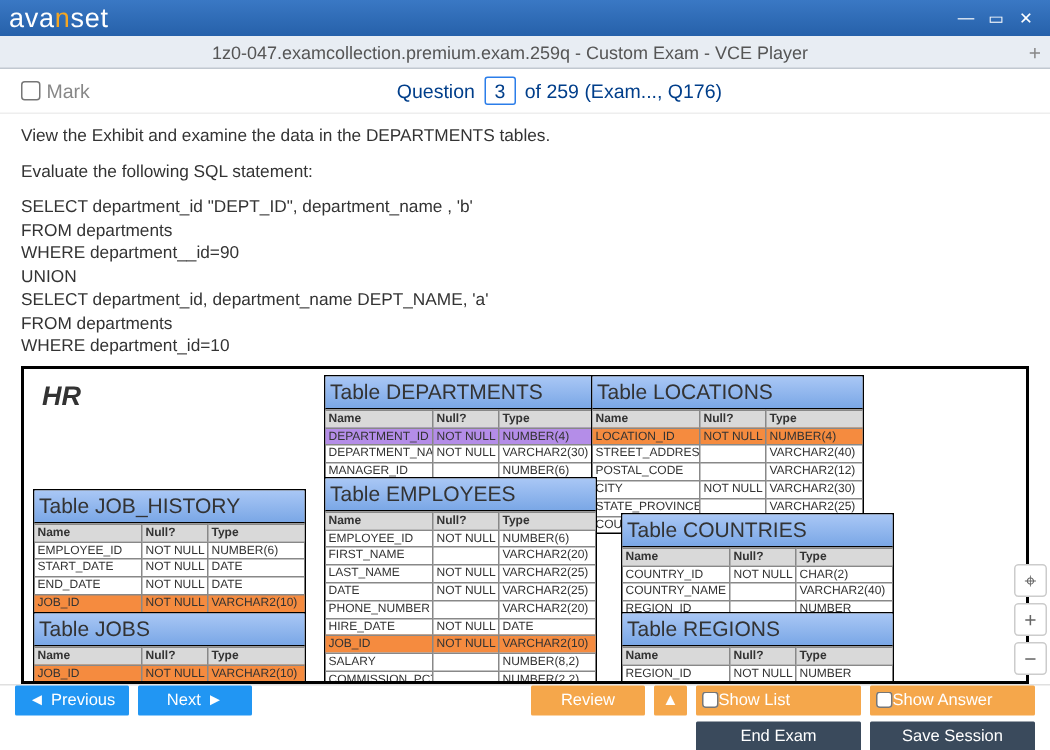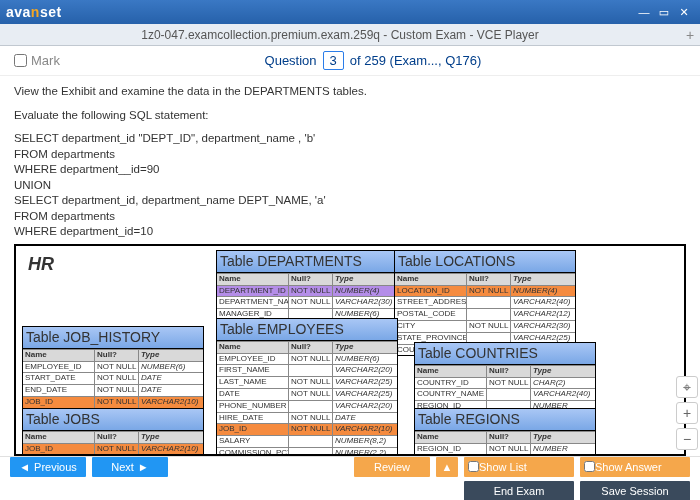--- a/index.html
+++ b/index.html
@@ -1,19 +1,19 @@
 <!DOCTYPE html>
 <html><head>
 <meta charset="utf-8">
 <style>
 * { margin: 0; padding: 0; box-sizing: border-box; font-family: Arial, sans-serif; }
 body { width: 700px; height: 500px; background: #fff; overflow: hidden; }
 
 .titlebar { height: 24px; background: linear-gradient(to bottom, #3a78c4, #2661aa); display: flex; align-items: center; padding: 0 6px; color: #fff; font-size: 11px; }
-.titlebar .logo { font-weight: bold; letter-spacing: 0.5px; font-size: 14px; }
+.titlebar .logo { font-weight: normal; letter-spacing: 0.5px; font-size: 18px; }
 .titlebar .logo .accent { color: #f5a623; }
 .titlebar .spacer { flex: 1; }
 .titlebar .win-btn { width: 20px; text-align: center; cursor: pointer; }
 
 .header { height: 22px; background: #e8edf3; border-bottom: 1px solid #c1c8d0; display: flex; align-items: center; justify-content: center; font-size: 12px; color: #555; }
 .header .title-text { flex: 1; text-align: center; }
 .header .add-btn { width: 20px; text-align: center; color: #888; font-size: 14px; cursor: pointer; }
 
 .qbar { height: 30px; display: flex; align-items: center; padding: 0 14px; font-size: 13px; border-bottom: 1px solid #eee; }
 .qbar .mark-check { display: flex; align-items: center; gap: 4px; color: #888; }
@@ -28,21 +28,21 @@
 .diagram-wrap { position: absolute; left: 14px; right: 14px; top: 168px; bottom: 0; border: 2px solid #000; background: #fff; overflow: hidden; }
 .diagram-title { position: absolute; top: 6px; left: 12px; font-size: 18px; font-weight: bold; font-style: italic; }
 .tbl { position: absolute; border: 1px solid #000; font-size: 8px; background: #fff; }
 .tbl .caption { background: linear-gradient(to bottom, #a9c7f5, #7aa7e6); padding: 1px 3px; border-bottom: 1px solid #000; font-size: 14px; }
 .tbl .row { display: flex; }
 .tbl .row div { border-right: 1px solid #888; border-top: 1px solid #888; padding: 0 2px; overflow: hidden; white-space: nowrap; }
 .tbl .row div:last-child { border-right: none; }
 .tbl .hdr { background: #d9d9d9; font-weight: bold; }
 .tbl .row .c1 { flex: 0 0 72px; }
 .tbl .row .c2 { flex: 0 0 44px; }
-.tbl .row .c3 { flex: 0 0 64px; font-style: italic; }
+.tbl .row .c3 { flex: 0 0 64px; }
 .tbl .pk { background: #b48de8; }
 .tbl .fk { background: #f58b3f; }
 
 .zoom { position: absolute; right: 2px; top: 300px; width: 22px; }
 .zoom div { width: 22px; height: 22px; background: #fff; border: 1px solid #ccc; margin-bottom: 4px; display: flex; align-items: center; justify-content: center; font-size: 14px; color: #666; border-radius: 3px; cursor: pointer; }
 
 .footer { position: absolute; bottom: 0; left: 0; right: 0; height: 44px; background: #fff; border-top: 1px solid #e0e0e0; display: flex; align-items: center; padding: 4px 10px; gap: 8px; }
 .btn { height: 20px; display: flex; align-items: center; justify-content: center; font-size: 11px; color: #fff; cursor: pointer; border-radius: 1px; }
 .btn-blue { background: #2196f3; }
 .btn-orange { background: #f5a74b; }

